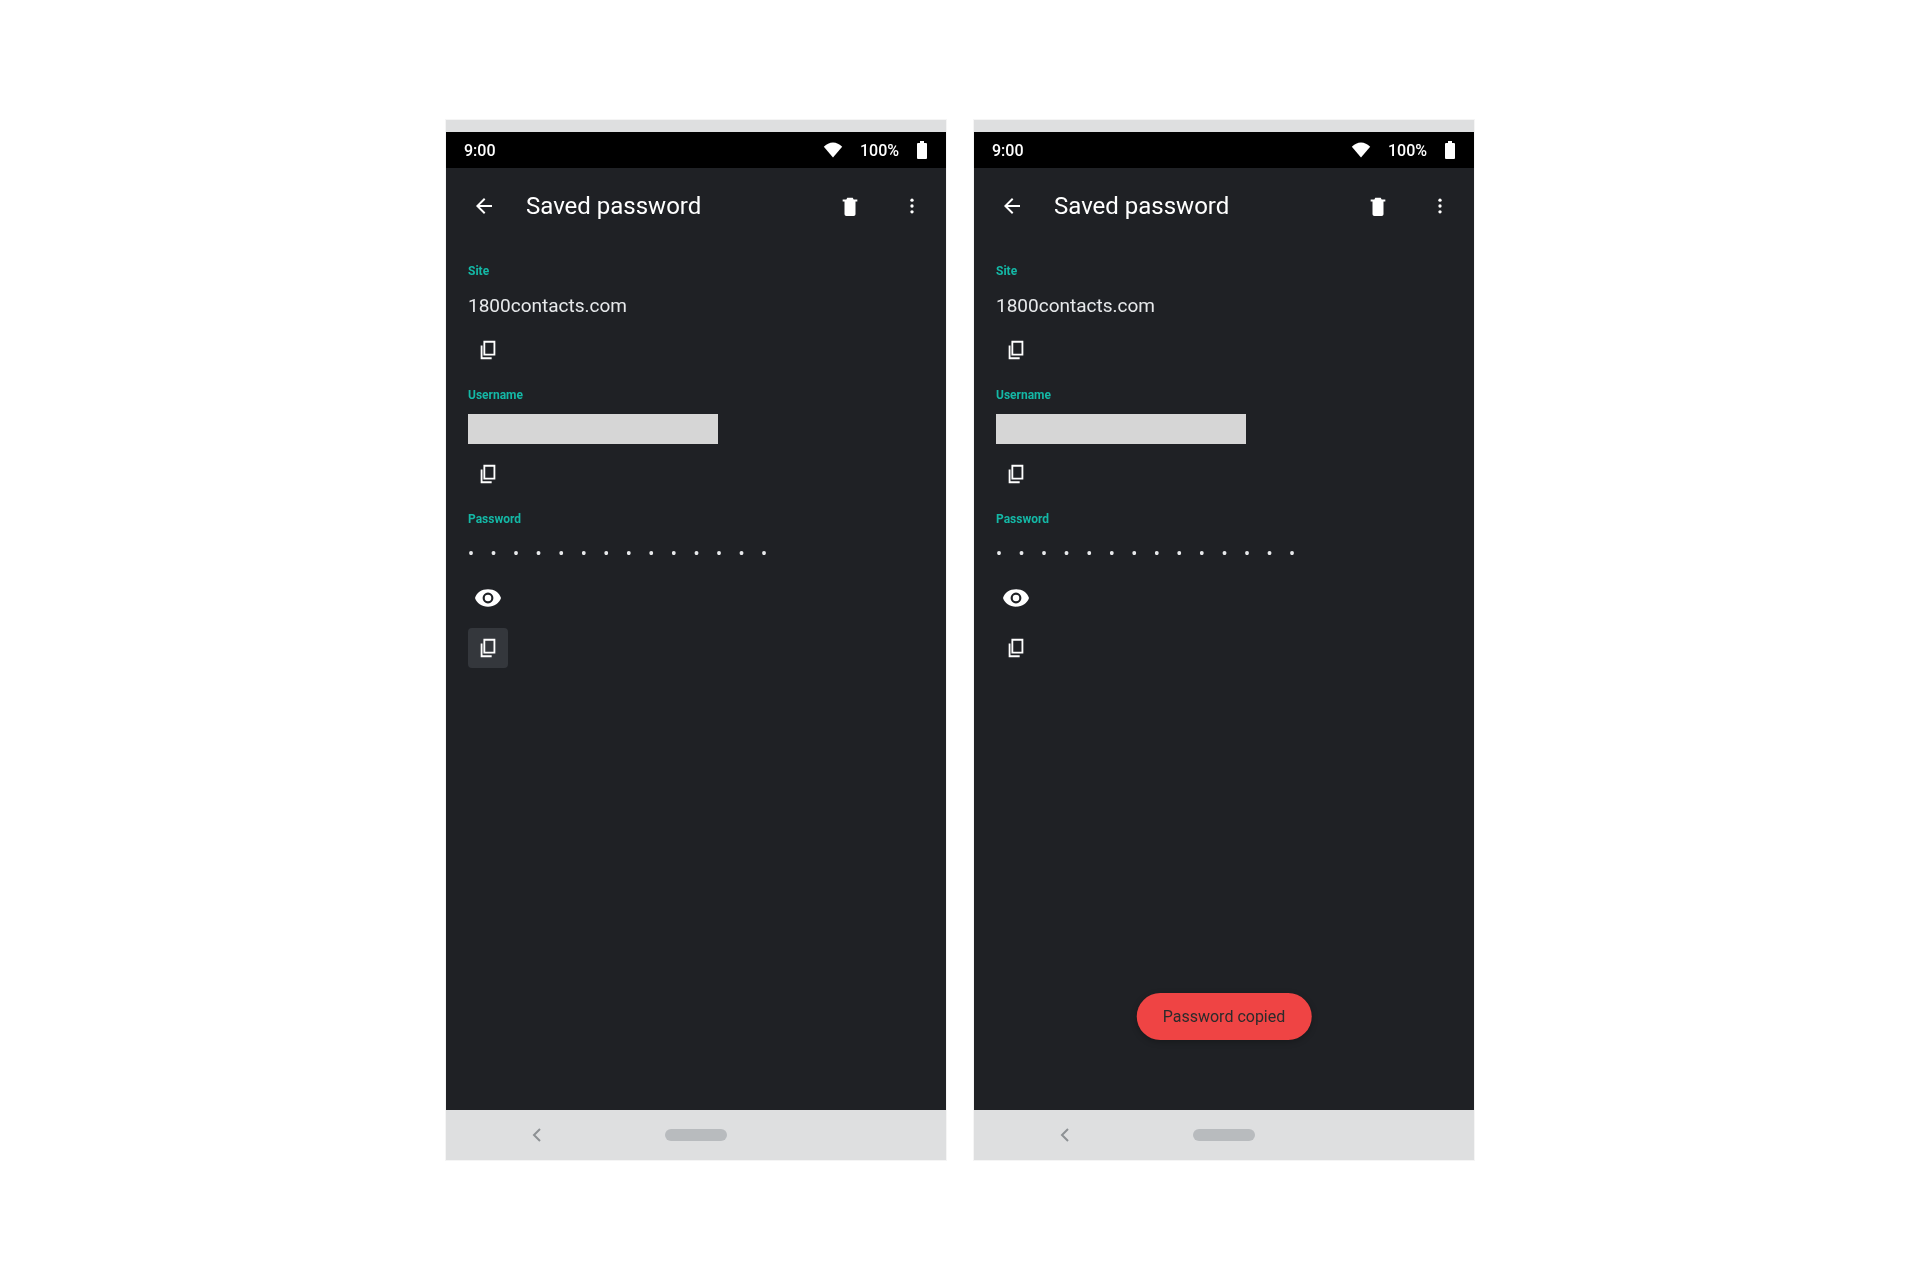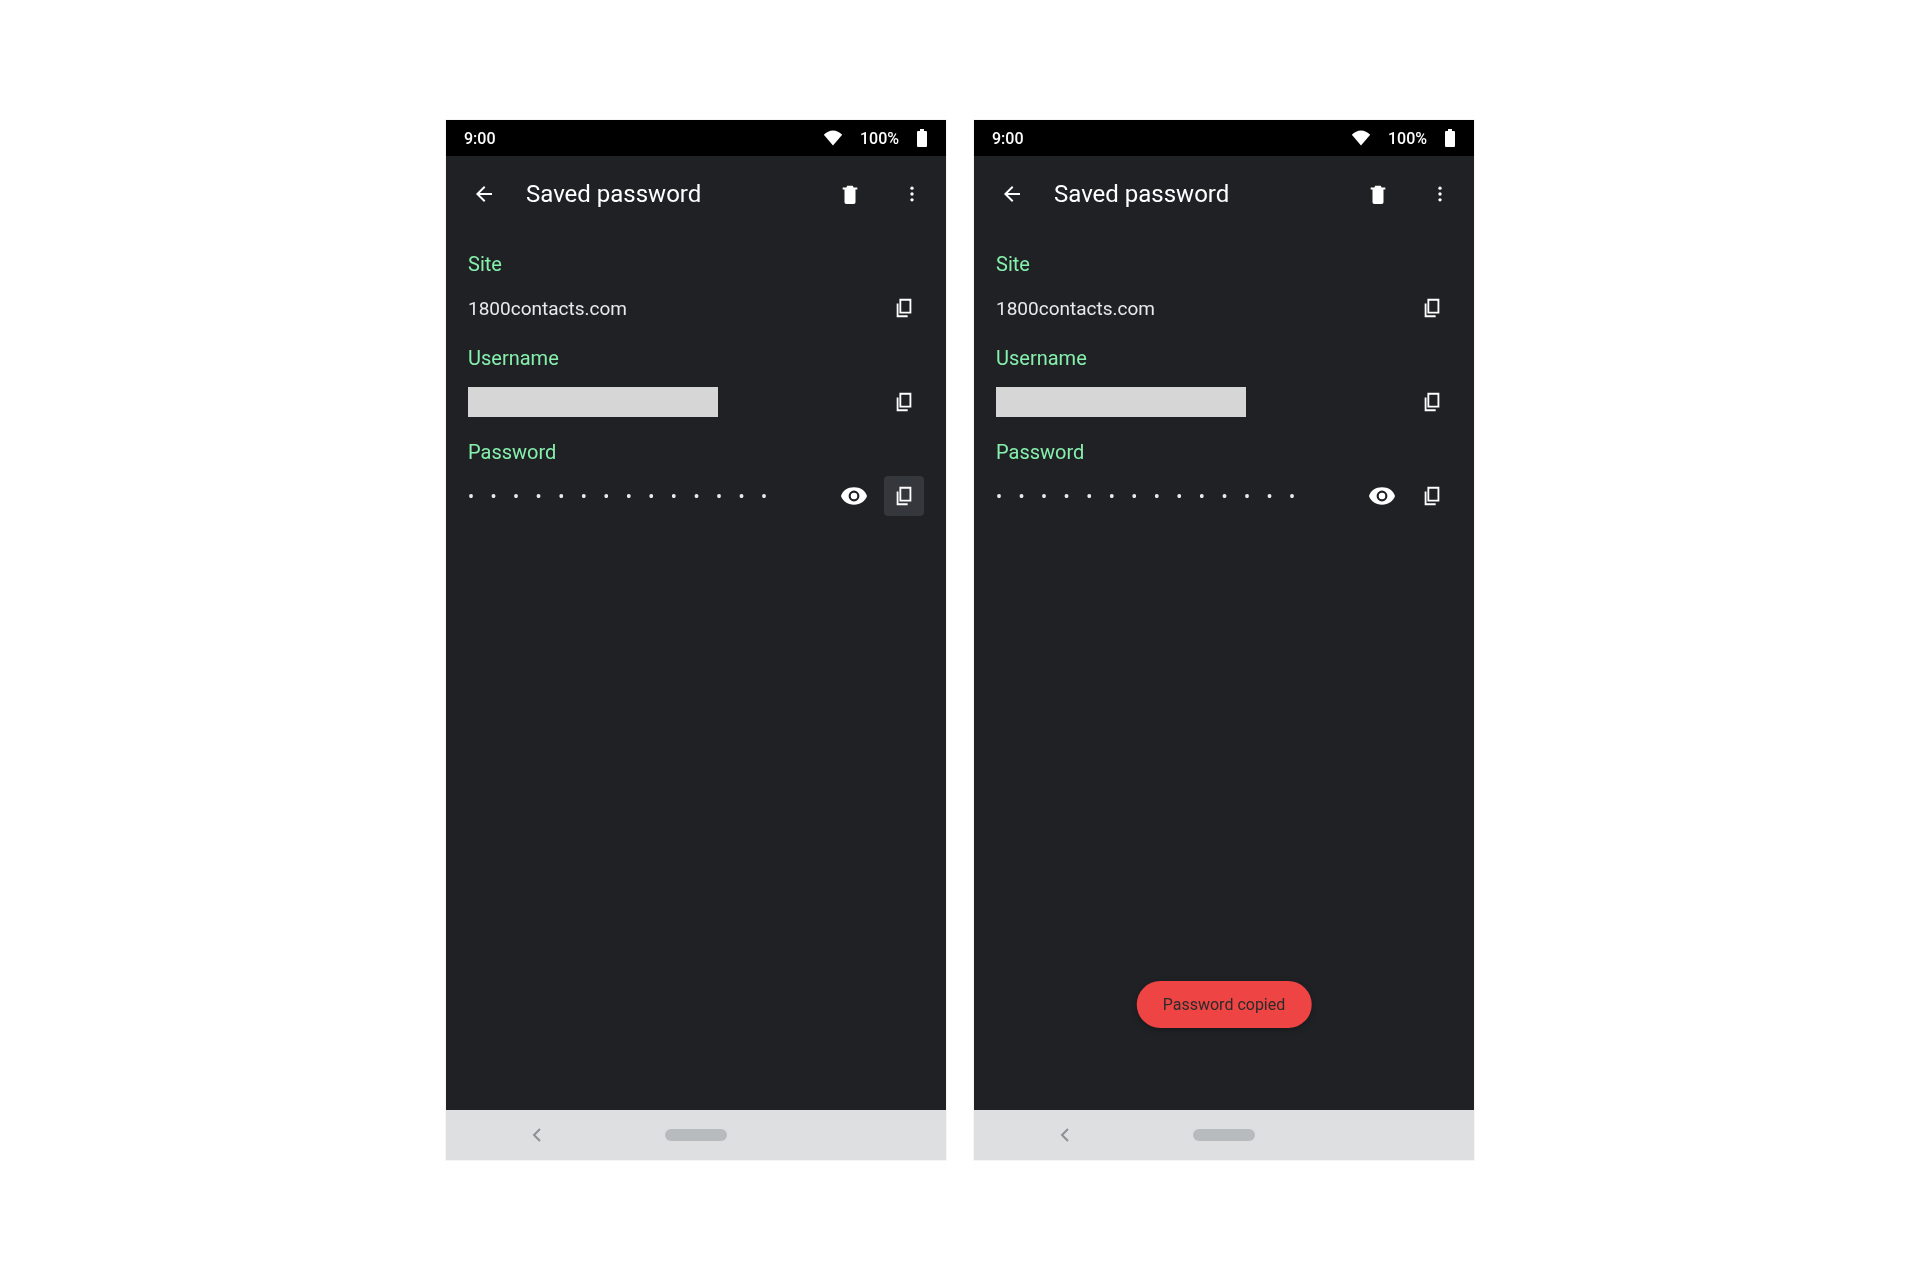--- a/index.html
+++ b/index.html
@@ -20,21 +20,21 @@
   .phone {
     width: 500px;
     height: 1040px;
     background: #dedfe0;
     position: relative;
     overflow: hidden;
     box-shadow: 0 0 0 1px rgba(0,0,0,0.04);
   }
   .screen {
     position: absolute;
-    left: 0; right: 0; top: 0;
+    left: 0; right: 0; top: 12px;
     height: 990px;
     background: #1f2125;
     color: #e7e9eb;
   }
   .statusbar {
     height: 36px;
     background: #000;
     color: #fff;
     display: flex;
     align-items: center;
@@ -60,29 +60,30 @@
   }
   .icon-btn {
     width: 40px; height: 40px;
     display: flex; align-items: center; justify-content: center;
     color: #ffffff;
     border-radius: 4px;
   }
   .content { padding: 8px 22px 0 22px; }
   .field { margin-top: 16px; margin-bottom: 18px; }
   .field-label {
-    color: #86efac;
-    font-size: 20px;
-    font-weight: 400;
+    color: #14b8a6;
+    font-size: 12px;
+    font-weight: 700;
     margin-bottom: 12px;
   }
   .field-row {
     display: flex;
-    align-items: center;
+    align-items: flex-start;
     gap: 10px;
+    flex-direction: column;
   }
   .field-value {
     flex: 1;
     font-size: 19px;
     color: #e7e9eb;
     min-height: 30px;
     display: flex;
     align-items: center;
   }
   .username-box {

